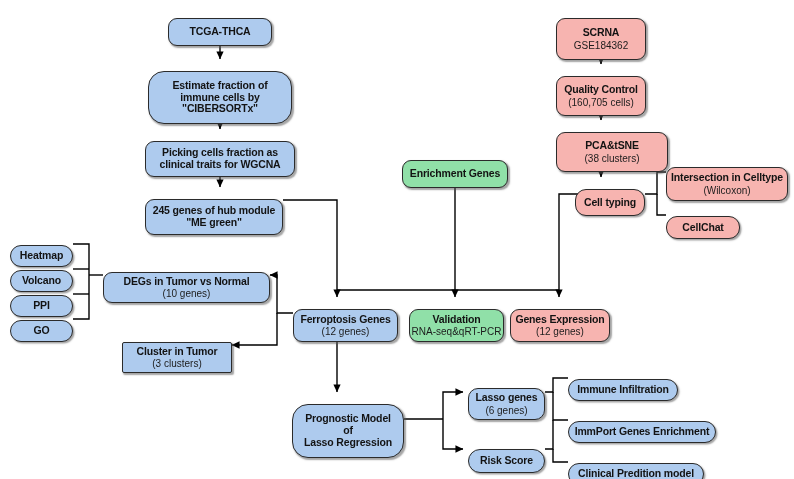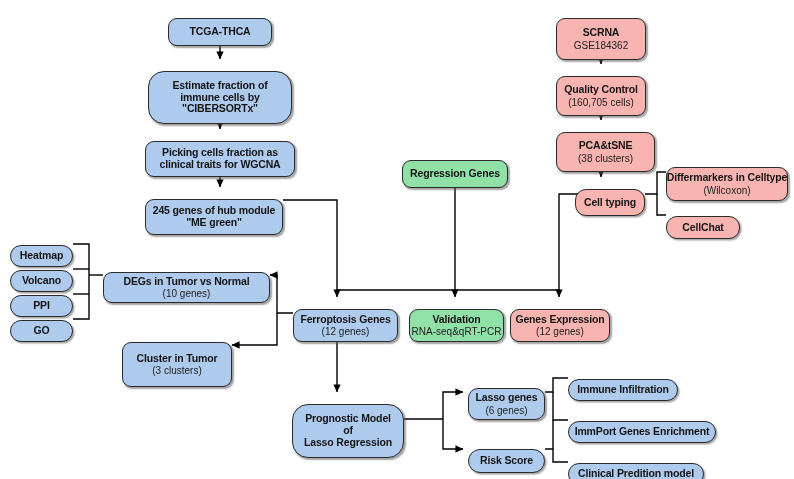--- a/index.html
+++ b/index.html
@@ -124,32 +124,32 @@
 
   <div class="node blue" style="left:10px;top:308px;width:63px;height:22px;border-radius:11px;">
     <span class="t1">GO</span>
   </div>
 
   <div class="node blue" style="left:103px;top:260px;width:167px;height:31px;border-radius:9px;">
     <span class="t1">DEGs in Tumor vs Normal</span>
     <span class="t2">(10 genes)</span>
   </div>
 
-  <div class="node blue" style="left:122px;top:330px;width:110px;height:45px;border-radius:9px;">
+  <div class="node blue" style="left:122px;top:330px;width:110px;height:31px;border-radius:2px;">
     <span class="t1">Cluster in Tumor</span>
     <span class="t2">(3 clusters)</span>
   </div>
 
   <div class="node blue" style="left:293px;top:297px;width:105px;height:33px;border-radius:9px;">
     <span class="t1">Ferroptosis Genes</span>
     <span class="t2">(12 genes)</span>
   </div>
 
   <div class="node green" style="left:402px;top:148px;width:106px;height:28px;border-radius:9px;">
-    <span class="t1">Regression Genes</span>
+    <span class="t1">Enrichment Genes</span>
   </div>
 
   <div class="node green" style="left:409px;top:297px;width:95px;height:33px;border-radius:9px;">
     <span class="t1">Validation</span>
     <span class="t2">RNA-seq&amp;qRT-PCR</span>
   </div>
 
   <div class="node pink" style="left:510px;top:297px;width:100px;height:33px;border-radius:9px;">
     <span class="t1">Genes Expression</span>
     <span class="t2">(12 genes)</span>
@@ -158,31 +158,31 @@
   <div class="node pink" style="left:556px;top:6px;width:90px;height:42px;border-radius:9px;">
     <span class="t1">SCRNA</span>
     <span class="t2">GSE184362</span>
   </div>
 
   <div class="node pink" style="left:556px;top:64px;width:90px;height:40px;border-radius:9px;">
     <span class="t1">Quality Control</span>
     <span class="t2">(160,705 cells)</span>
   </div>
 
-  <div class="node pink" style="left:556px;top:120px;width:99px;height:40px;border-radius:9px;">
+  <div class="node pink" style="left:556px;top:120px;width:112px;height:40px;border-radius:9px;">
     <span class="t1">PCA&amp;tSNE</span>
     <span class="t2">(38 clusters)</span>
   </div>
 
   <div class="node pink" style="left:575px;top:177px;width:70px;height:27px;border-radius:11px;">
     <span class="t1">Cell typing</span>
   </div>
 
   <div class="node pink" style="left:666px;top:155px;width:122px;height:34px;border-radius:9px;">
-    <span class="t1">Differmarkers in Celltype</span>
+    <span class="t1">Intersection in Celltype</span>
     <span class="t2">(Wilcoxon)</span>
   </div>
 
   <div class="node pink" style="left:666px;top:204px;width:74px;height:23px;border-radius:11px;">
     <span class="t1">CellChat</span>
   </div>
 
   <div class="node blue" style="left:292px;top:392px;width:112px;height:54px;border-radius:16px;">
     <span class="t1 wrap">
       <span class="ln">Prognostic Model</span>

